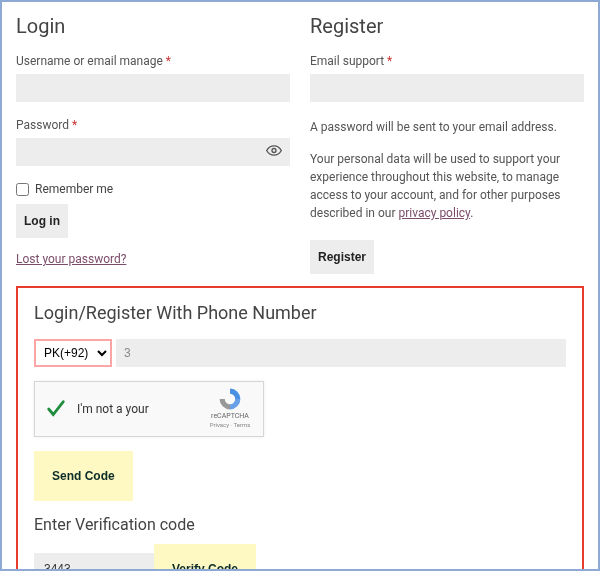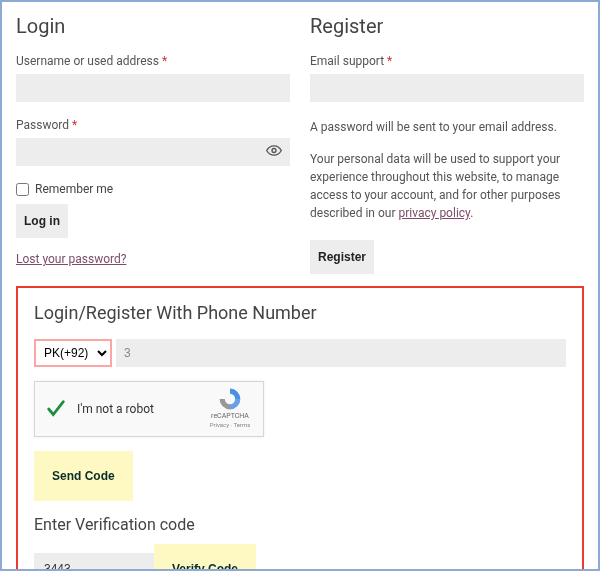--- a/index.html
+++ b/index.html
@@ -207,21 +207,21 @@
   </style>
 </head>
 <body>
 
 <div class="columns">
 
   <div class="col">
     <h2>Login</h2>
 
     <label class="field-label">
-      <span>Username or used address</span>
+      <span>Username or email manage</span>
       <span class="required">*</span>
     </label>
     <input class="text-input" style="">
 
     <label class="field-label">
       <span>Password</span>
       <span class="required">*</span>
     </label>
     <div class="password-wrap">
       <input class="text-input" type="password" style="">
@@ -273,21 +273,21 @@
     </select>
     <input class="phone-input" value="3" style="">
   </div>
 
   <div class="recaptcha">
     <span class="rc-check">
       <svg width="24" height="24" viewBox="0 0 24 24">
           <path d="M4 12 L9 18 L20 4" stroke="#1e8e3e" stroke-width="3" fill="none" stroke-linecap="round"></path>
         </svg>
     </span>
-    <span class="rc-label">I'm not a robot</span>
+    <span class="rc-label">I'm not a your</span>
     <div class="rc-brand">
       <svg width="26" height="26" viewBox="0 0 40 40">
         <path d="M20 4 A16 16 0 0 1 36 20 L28 20 A8 8 0 0 0 20 12 Z" fill="#4a90e2"></path>
         <path d="M36 20 A16 16 0 0 1 20 36 L20 28 A8 8 0 0 0 28 20 Z" fill="#6aa0e8"></path>
         <path d="M20 36 A16 16 0 0 1 4 20 L12 20 A8 8 0 0 0 20 28 Z" fill="#999"></path>
       </svg>
       <div class="rc-brand-txt">reCAPTCHA</div>
       <div class="rc-brand-sub">Privacy · Terms</div>
     </div>
   </div>

